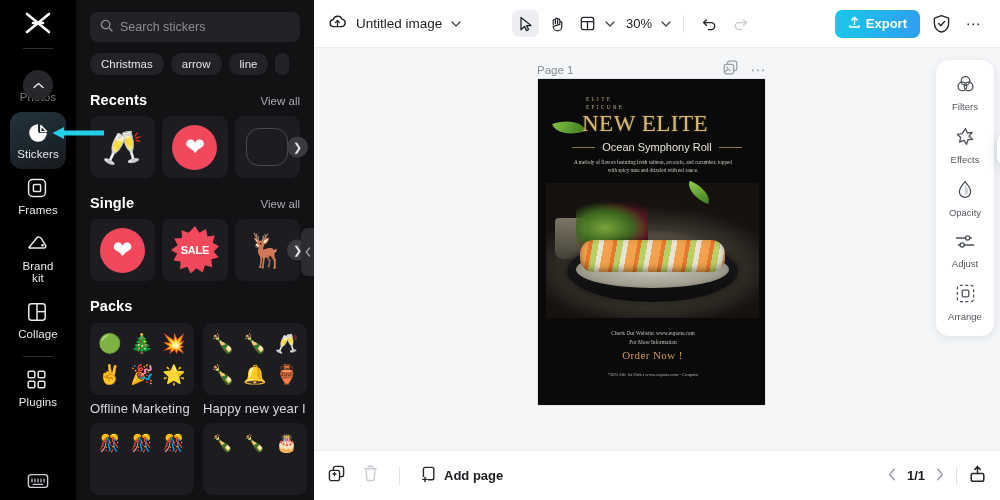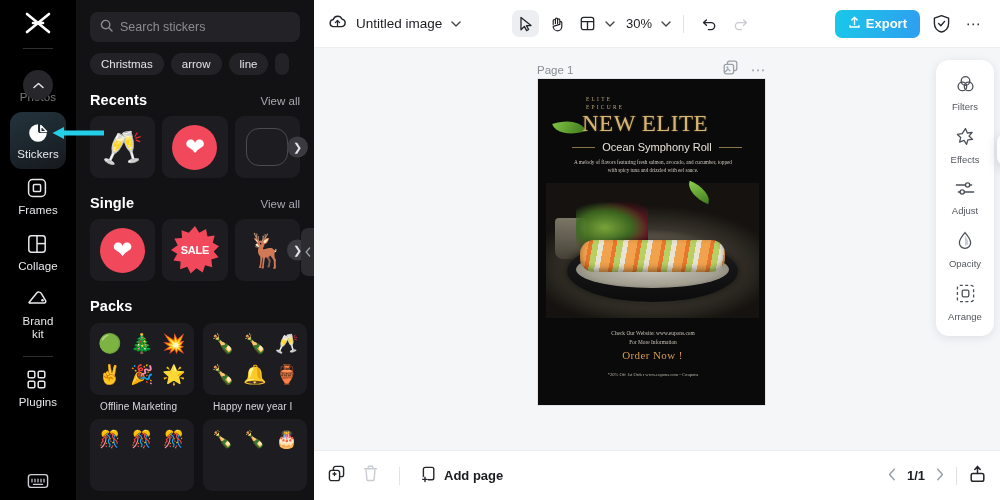--- a/index.html
+++ b/index.html
@@ -119,21 +119,21 @@
   .pack-row { display: flex; gap: 9px; margin-top: 9px; }
   .pack {
     width: 104px;
   }
   .pack-box {
     width: 104px; height: 72px; border-radius: 9px; background: #1d1d21;
     display: grid; grid-template-columns: repeat(3,1fr); grid-template-rows: repeat(2,1fr);
     place-items: center; padding: 5px 4px;
   }
   .pack-box .g { font-size: 19px; line-height: 1; }
-  .pack-label { font-size: 10px; color: #d8d8de; margin-top: 6px; letter-spacing: .1px; margin-left: 10px; }
+  .pack-label { font-size: 13px; color: #d8d8de; margin-top: 6px; letter-spacing: .1px; }
   .pack-box.tiny .g { font-size: 17px; }
 
   .panel-collapse {
     position: absolute; right: 0; top: 228px;
     width: 13px; height: 48px;
     background: #2b2b30;
     border-radius: 7px 0 0 7px;
     display: flex; align-items: center; justify-content: center;
     color: #a0a0a8; font-size: 10px;
     z-index: 6;
@@ -378,38 +378,38 @@
           <svg width="20" height="20" viewBox="0 0 20 20" fill="none">
             <rect x="1.6" y="1.6" width="16.8" height="16.8" rx="4" stroke="#e8e8ec" stroke-width="1.5"></rect>
             <rect x="6.4" y="6.4" width="7.2" height="7.2" rx="1.2" stroke="#e8e8ec" stroke-width="1.5"></rect>
           </svg>
         </span>
         <span class="lb">Frames</span>
       </div>
 
       <div class="rail-item">
         <span class="ic">
+          <svg width="21" height="20" viewBox="0 0 21 20" fill="none">
+            <path d="M2 13.5 L9.5 4.2 A3 3 0 0 1 14.4 4.6 L18.6 11.6 A1.6 1.6 0 0 1 17.2 14 L3.4 14 A1.1 1.1 0 0 1 2 13.5 Z" stroke="#e8e8ec" stroke-width="1.5" stroke-linejoin="round"></path>
+            <circle cx="15.5" cy="11.3" r="1.3" fill="#e8e8ec"></circle>
+          </svg>
+        </span>
+        <span class="lb">Brand</span>
+        <span class="lb" style="margin-top:-4px;">kit</span>
+      </div>
+
+      <div class="rail-item">
+        <span class="ic">
           <svg width="20" height="20" viewBox="0 0 20 20" fill="none">
             <rect x="1.8" y="1.8" width="16.4" height="16.4" rx="2.6" stroke="#e8e8ec" stroke-width="1.5"></rect>
             <path d="M10 1.8 L10 18.2" stroke="#e8e8ec" stroke-width="1.5"></path>
             <path d="M10 9.6 L18.2 9.6" stroke="#e8e8ec" stroke-width="1.5"></path>
           </svg>
         </span>
         <span class="lb">Collage</span>
-      </div>
-
-      <div class="rail-item">
-        <span class="ic">
-          <svg width="21" height="20" viewBox="0 0 21 20" fill="none">
-            <path d="M2 13.5 L9.5 4.2 A3 3 0 0 1 14.4 4.6 L18.6 11.6 A1.6 1.6 0 0 1 17.2 14 L3.4 14 A1.1 1.1 0 0 1 2 13.5 Z" stroke="#e8e8ec" stroke-width="1.5" stroke-linejoin="round"></path>
-            <circle cx="15.5" cy="11.3" r="1.3" fill="#e8e8ec"></circle>
-          </svg>
-        </span>
-        <span class="lb">Brand</span>
-        <span class="lb" style="margin-top:-4px;">kit</span>
       </div>
 
       <div style="width:30px;height:1px;background:#2e2e33;margin:8px auto 4px auto;"></div>
 
       <div class="rail-item">
         <span class="ic">
           <svg width="19" height="19" viewBox="0 0 19 19" fill="none">
             <rect x="1.2" y="1.2" width="6.6" height="6.6" rx="1.4" stroke="#e8e8ec" stroke-width="1.5"></rect>
             <rect x="11.2" y="1.2" width="6.6" height="6.6" rx="1.4" stroke="#e8e8ec" stroke-width="1.5"></rect>
             <rect x="1.2" y="11.2" width="6.6" height="6.6" rx="1.4" stroke="#e8e8ec" stroke-width="1.5"></rect>
@@ -693,37 +693,37 @@
         <div class="rp-item">
           <span>
             <svg width="19" height="19" viewBox="0 0 19 19" fill="none">
               <path d="M9.5 1.6 L11.4 6 L16.2 5.4 L13 9.1 L16.6 12.4 L11.9 12.9 L10.6 17.4 L8 13.4 L3.6 15.1 L4.7 10.4 L1.4 7.4 L6.2 6.6 Z" stroke="#4b5058" stroke-width="1.3" fill="none" stroke-linejoin="round"></path>
             </svg>
           </span>
           <span class="lb">Effects</span>
         </div>
         <div class="rp-item">
           <span>
+            <svg width="16" height="19" viewBox="0 0 16 19" fill="none">
+              <path d="M8 1.6 C8 1.6 13.6 8 13.6 11.8 A5.6 5.6 0 0 1 2.4 11.8 C2.4 8 8 1.6 8 1.6 Z" stroke="#4b5058" stroke-width="1.3" fill="none"></path>
+              <path d="M8 4.6 C8 4.6 11.2 8.8 11.2 11.6 A3.2 3.2 0 0 1 8 14.8 Z" fill="#c9ced6"></path>
+            </svg>
+          </span>
+          <span class="lb">Opacity</span>
+        </div>
+        <div class="rp-item">
+          <span>
             <svg width="20" height="17" viewBox="0 0 20 17" fill="none">
               <path d="M1.4 5 L16.6 5" stroke="#4b5058" stroke-width="1.4" stroke-linecap="round"></path>
               <path d="M3.4 12 L18.6 12" stroke="#4b5058" stroke-width="1.4" stroke-linecap="round"></path>
               <circle cx="12.6" cy="5" r="2.1" fill="#ffffff" stroke="#4b5058" stroke-width="1.4"></circle>
               <circle cx="7.2" cy="12" r="2.1" fill="#ffffff" stroke="#4b5058" stroke-width="1.4"></circle>
             </svg>
           </span>
           <span class="lb">Adjust</span>
-        </div>
-        <div class="rp-item">
-          <span>
-            <svg width="16" height="19" viewBox="0 0 16 19" fill="none">
-              <path d="M8 1.6 C8 1.6 13.6 8 13.6 11.8 A5.6 5.6 0 0 1 2.4 11.8 C2.4 8 8 1.6 8 1.6 Z" stroke="#4b5058" stroke-width="1.3" fill="none"></path>
-              <path d="M8 4.6 C8 4.6 11.2 8.8 11.2 11.6 A3.2 3.2 0 0 1 8 14.8 Z" fill="#c9ced6"></path>
-            </svg>
-          </span>
-          <span class="lb">Opacity</span>
         </div>
         <div class="rp-item">
           <span>
             <svg width="19" height="19" viewBox="0 0 19 19" fill="none">
               <rect x="1.4" y="1.4" width="16.2" height="16.2" rx="2.4" stroke="#4b5058" stroke-width="1.3" stroke-dasharray="3 2.4"></rect>
               <rect x="6.2" y="6.2" width="6.6" height="6.6" rx="1.4" stroke="#4b5058" stroke-width="1.3"></rect>
             </svg>
           </span>
           <span class="lb">Arrange</span>
         </div>

